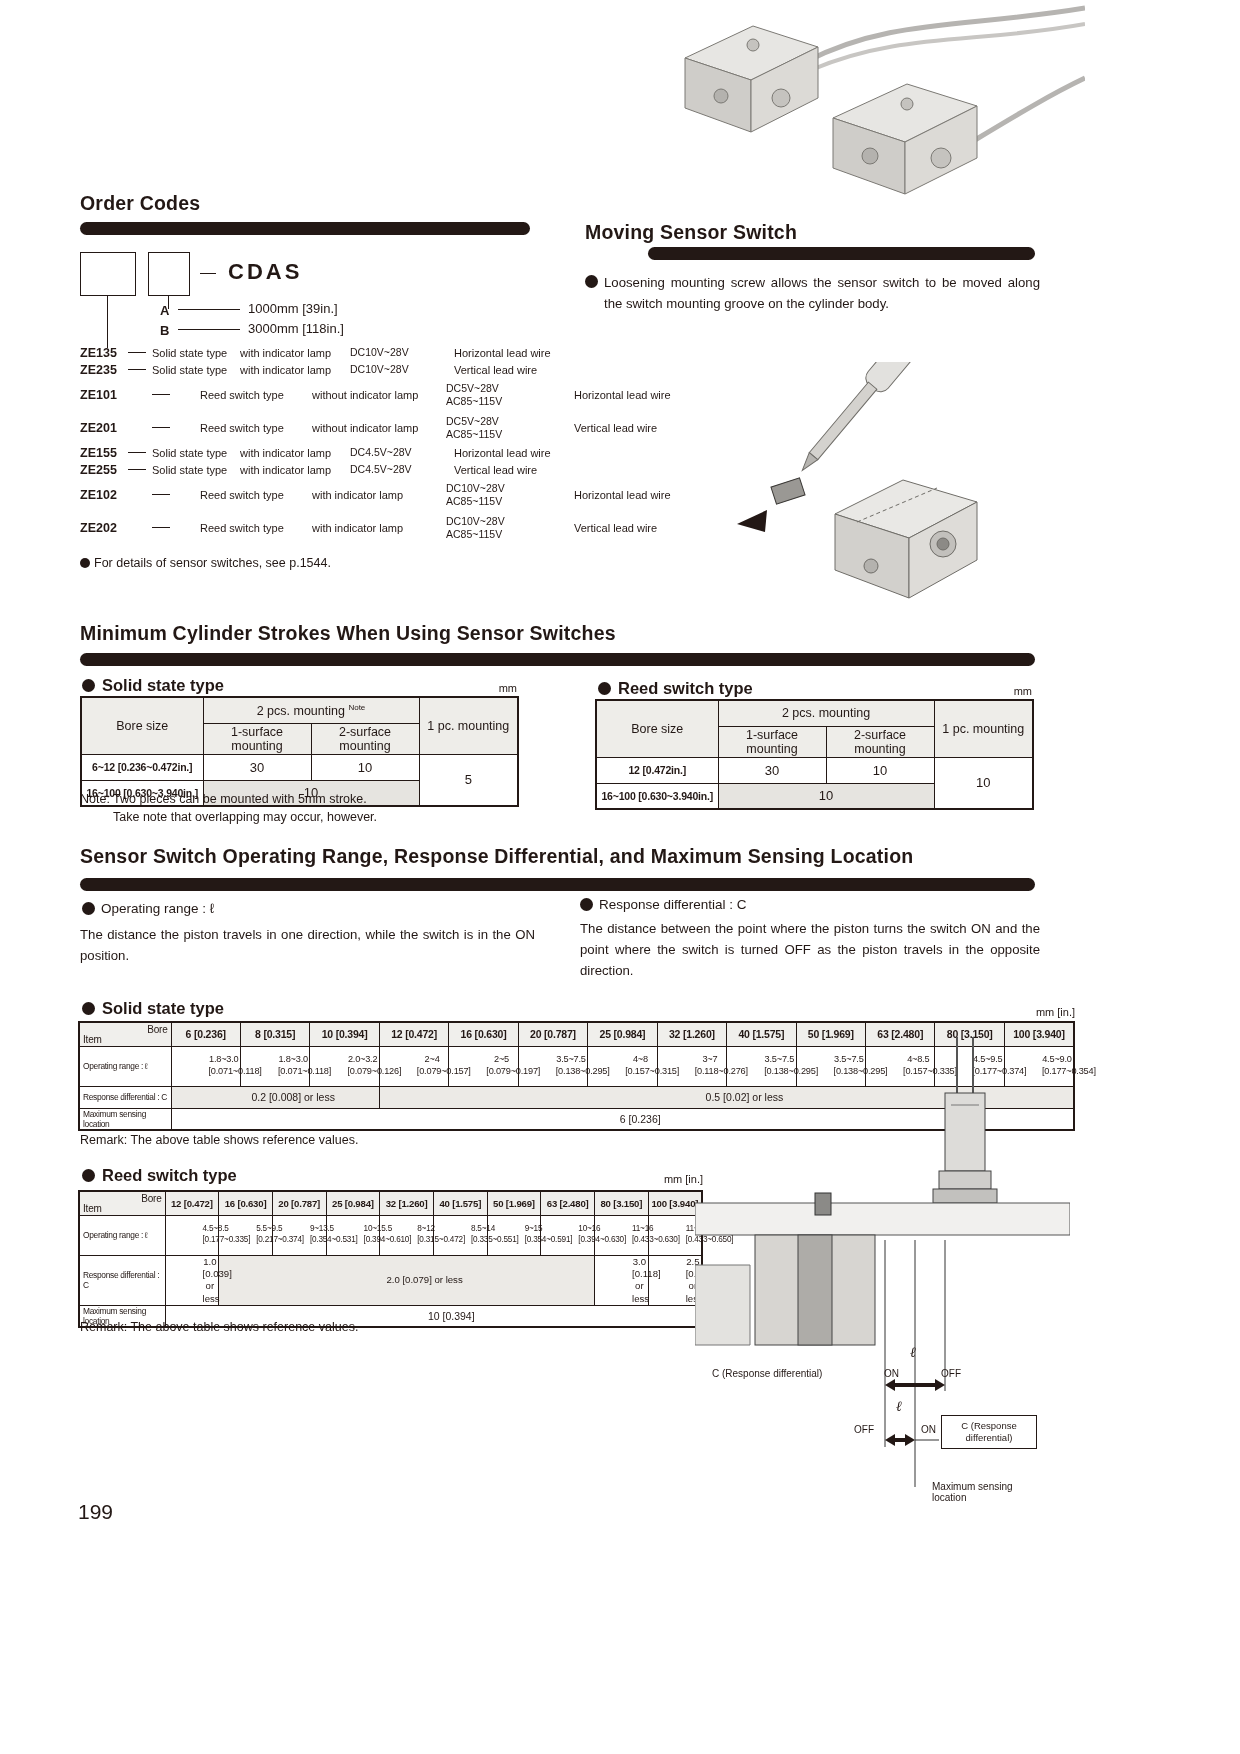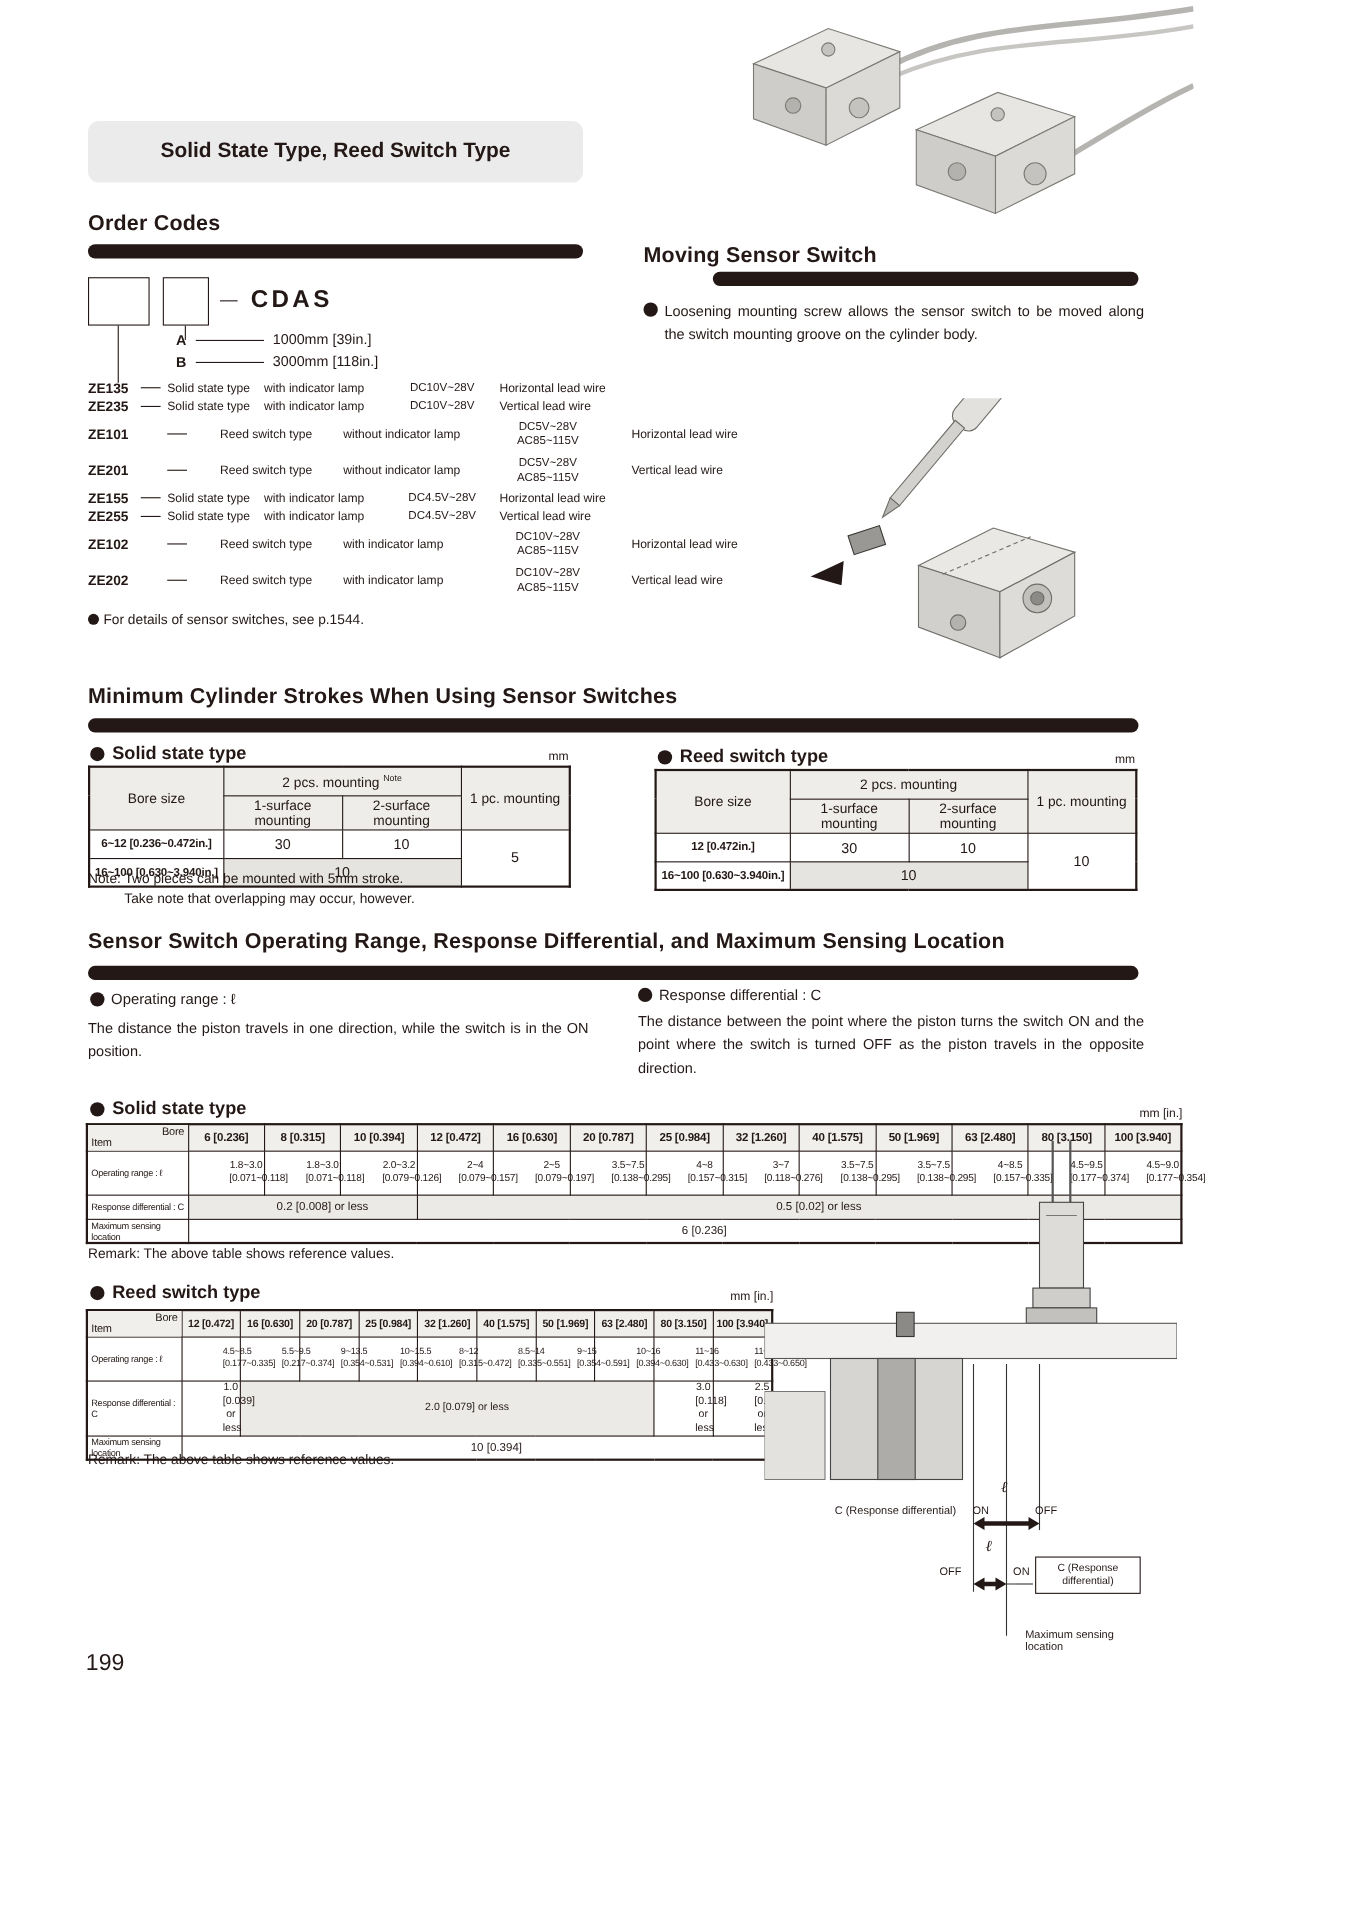--- a/index.html
+++ b/index.html
@@ -39,21 +39,21 @@
   .cable-val { font-size:13px; }
 
   .models { position:absolute; left:80px; top:344px; width:480px; display:flex; flex-direction:column; }
   .mrow { display:flex; align-items:center; }
   .mrow.h1 { height:17px; } .mrow.h2 { height:33px;gap:24px; }
   .m-code { width:48px; font-weight:bold; font-size:12.5px; flex:0 0 auto; }
   .m-dash { width:24px; flex:0 0 auto; }
   .m-dash i { display:block; width:18px; border-top:1.3px solid #231815; }
   .m-type { width:88px; font-size:11px; flex:0 0 auto; }
   .m-lamp { width:110px; font-size:11px; flex:0 0 auto; }
-  .m-volt { width:104px; font-size:10.5px; line-height:1.2; white-space:pre-line; flex:0 0 auto;text-align:center; }
+  .m-volt { width:104px; font-size:10.5px; line-height:1.2; white-space:pre-line; flex:0 0 auto; }
   .m-lead { width:120px; font-size:11px; flex:0 0 auto; }
 
   .footnote { position:absolute; display:flex; align-items:center; gap:4px; font-size:12.5px; }
 
   .bullet-par { position:absolute; display:flex; gap:6px; }
   .bullet-par .dot { margin-top:3px; }
   .bullet-par p { font-size:13.2px; line-height:21px; text-align:justify; }
 
   
   table { border-collapse:collapse; table-layout:fixed; }
@@ -96,21 +96,20 @@
   .cbox { position:absolute; border:1px solid #231815; background:#fff; font-size:9.5px;
           line-height:1.25; text-align:center; padding-top:4px; }
   .pagenum { position:absolute; font-size:21px; }
   svg { position:absolute; }
 </style>
 </head>
 <body>
 
 <div class="page">
 
-  <div class="subtitle-box">Solid State Type, Reed Switch Type</div>
 
   <svg style="left:655px;top:0;" width="430" height="200" viewBox="0 0 430 200">
     <path d="M150 62 C 235 18, 310 28, 430 8" stroke="#b6b4b1" stroke-width="5" fill="none"></path>
     <path d="M156 70 C 245 32, 320 44, 430 24" stroke="#c8c6c3" stroke-width="4" fill="none"></path>
     <path d="M300 152 C 350 122, 392 96, 430 78" stroke="#b6b4b1" stroke-width="5" fill="none"></path>
     <g stroke="#7b7974" stroke-width="1">
       <polygon points="30,58 98,26 163,47 96,80" fill="#e7e6e3"></polygon>
       <polygon points="30,58 30,108 96,132 96,80" fill="#cfcdc9"></polygon>
       <polygon points="96,80 96,132 163,98 163,47" fill="#dcdad6"></polygon>
       <circle cx="66" cy="96" r="7" fill="#b4b2ae"></circle>
@@ -543,21 +542,21 @@
     <line x1="250" y1="205" x2="250" y2="356" stroke="#333" stroke-width="1"></line>
     <line x1="196" y1="350" x2="244" y2="350" stroke="#231815" stroke-width="4"></line>
     <polygon points="190,350 200,344 200,356" fill="#231815"></polygon>
     <polygon points="250,350 240,344 240,356" fill="#231815"></polygon>
     <line x1="196" y1="405" x2="214" y2="405" stroke="#231815" stroke-width="4"></line>
     <polygon points="190,405 200,399 200,411" fill="#231815"></polygon>
     <polygon points="220,405 210,399 210,411" fill="#231815"></polygon>
     <line x1="220" y1="405" x2="244" y2="405" stroke="#333" stroke-width="1"></line>
   </svg>
 
-  <div class="dlabel" style="left:748px;top:1368px;width:132px;text-align:center;">C (Response differential)</div>
+  <div class="dlabel" style="left:712px;top:1368px;width:132px;text-align:left;">C (Response differential)</div>
   <div class="dlabel" style="left:884px;top:1368px;">ON</div>
   <div class="dlabel" style="left:941px;top:1368px;">OFF</div>
   <div class="ell" style="left:910px;top:1344px;">ℓ</div>
   <div class="ell" style="left:896px;top:1398px;">ℓ</div>
   <div class="dlabel" style="left:854px;top:1424px;">OFF</div>
   <div class="dlabel" style="left:921px;top:1424px;">ON</div>
   <div class="cbox" style="left:941px;top:1415px;width:96px;height:34px;">
     <div>C (Response</div>
     <div>differential)</div>
   </div>

